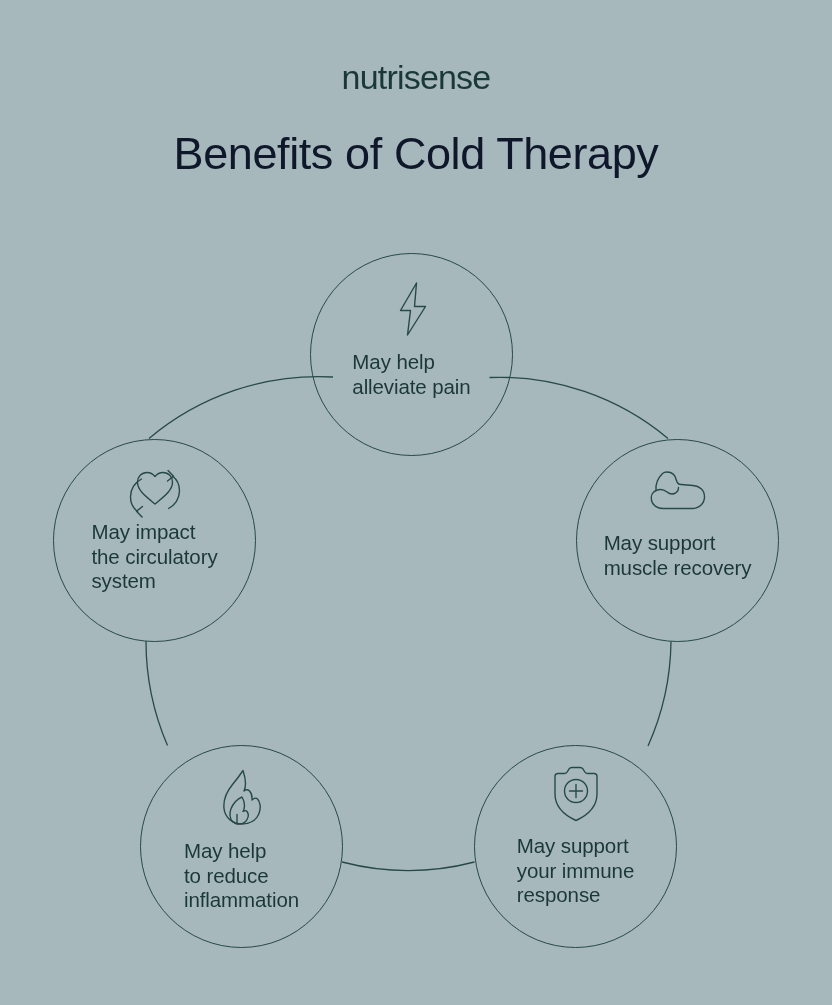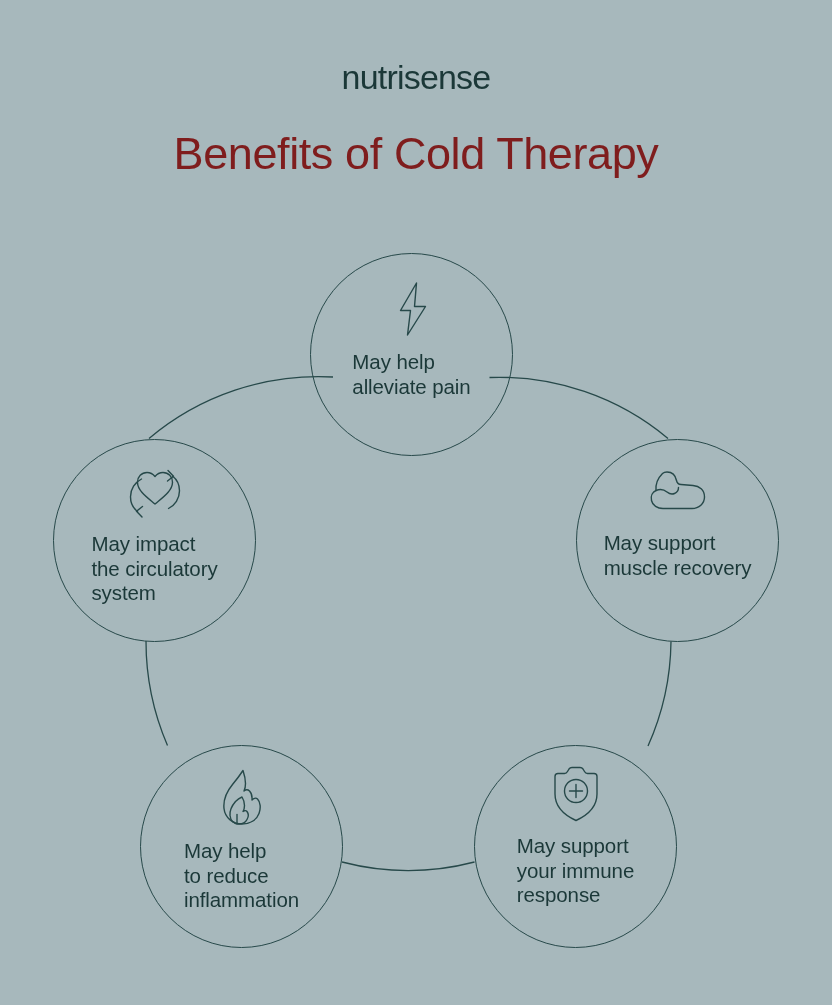--- a/index.html
+++ b/index.html
@@ -34,21 +34,21 @@
   }
   .page-title {
     position: absolute;
     top: 128px;
     left: 0;
     width: 832px;
     text-align: center;
     font-size: 45px;
     font-weight: 400;
     letter-spacing: -0.4px;
-    color: #7f1d1d;
+    color: #0f172a;
     font-family: "Liberation Sans", sans-serif;
   }
   .diagram {
     position: absolute;
     top: 0;
     left: 0;
     width: 832px;
     height: 1005px;
   }
   .node {
@@ -84,21 +84,21 @@
   #node-immune    { left: 474px; top: 745px; width: 203px; height: 203px; }
   #node-immune .node-icon { margin-top: 20px; }
   #node-immune .node-label { margin-top: 12px; }
 
   #node-inflam    { left: 140px; top: 745px; width: 203px; height: 203px; }
   #node-inflam .node-icon { margin-top: 23px; }
   #node-inflam .node-label { margin-top: 14px; }
 
   #node-circ      { left: 53px; top: 439px; width: 203px; height: 203px; }
   #node-circ .node-icon { margin-top: 28px; }
-  #node-circ .node-label { margin-top: 12px; }
+  #node-circ .node-label { margin-top: 0; }
 </style>
 </head>
 <body>
 
 <div id="infographic">
 
   <div class="brand-logo">nutrisense</div>
   <div class="page-title">Benefits of Cold Therapy</div>
 
   <svg class="diagram" viewBox="0 0 832 1005" xmlns="http://www.w3.org/2000/svg">

